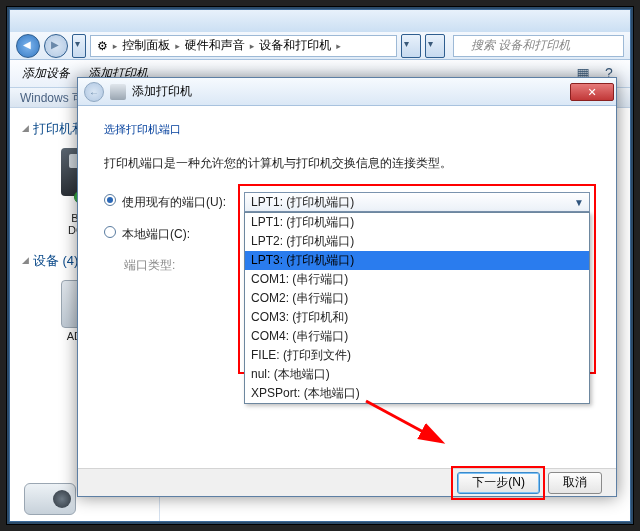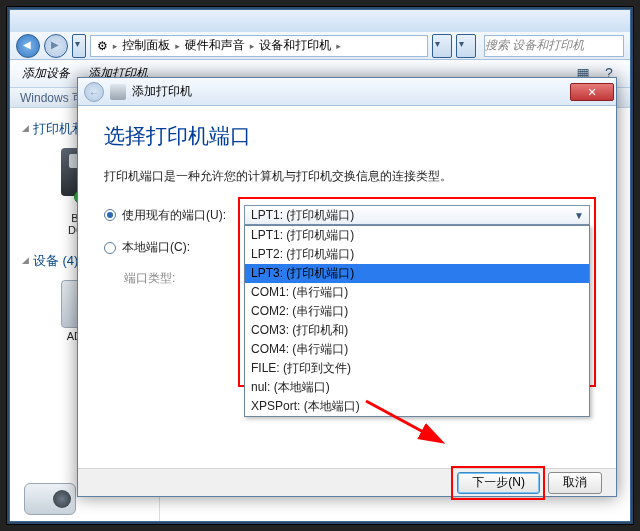--- a/index.html
+++ b/index.html
@@ -12,21 +12,21 @@
   .nav { height: 28px; background: linear-gradient(#f4f8fd,#e1ecf8); display: flex; align-items: center; padding: 0 6px; gap: 4px; border-bottom: 1px solid #a8c2de; }
   .navbtn { width: 24px; height: 24px; border-radius: 50%; background: radial-gradient(#7fb7f0,#3477c0); border: 1px solid #2f5e8f; position: relative; }
   .navbtn.fwd { background: radial-gradient(#d9e6f4,#b0c7e2); }
   .navbtn.small { width: 14px; border-radius: 2px; background: linear-gradient(#e8f1fb,#c7daef); }
   .navbtn::after { content: "◀"; color: #fff; font-size: 10px; position: absolute; left: 6px; top: 4px; }
   .navbtn.fwd::after { content: "▶"; color: #6a89aa; }
   .navbtn.small::after { content: "▾"; color: #3a5a7a; left: 2px; top: 3px; }
   .address { flex: 1; height: 22px; background: #fff; border: 1px solid #9db9d6; display: flex; align-items: center; font-size: 12px; color: #000; padding-left: 4px; }
   .address .seg { padding: 0 2px; }
   .address .tri { color: #666; font-size: 9px; padding: 0 3px; }
-  .search { width: 140px; height: 22px; background: #fff; border: 1px solid #9db9d6; margin-left: 4px; display: flex; align-items: center; font-size: 12px; color: #888; padding-left: 0; font-style: italic; }
+  .search { width: 171px; height: 22px; background: #fff; border: 1px solid #9db9d6; margin-left: 4px; display: flex; align-items: center; font-size: 12px; color: #888; padding-left: 17px; font-style: italic; }
   .menubar { height: 28px; background: linear-gradient(#fcfdff,#eaf1fa); display: flex; align-items: center; gap: 18px; font-size: 12px; padding: 0 12px; border-bottom: 1px solid #bcd1e7; justify-content: space-between; }
   .menubar .left { display: flex; gap: 18px; font-style: italic; }
   .menubar .right { display: flex; gap: 8px; align-items: center; }
   .icnbtn { width: 18px; height: 18px; color: #3a5a7a; font-size: 14px; text-align: center; }
   .catbar { height: 20px; background: linear-gradient(#f1f6fc,#d9e4f0); font-size: 12px; padding: 2px 10px; color: #4a6282; border-bottom: 1px solid #c2d3e6; }
   .content { display: flex; height: calc(100% - 98px); }
   .sidebar { width: 150px; border-right: 1px solid #d4e0ee; padding: 10px 4px; font-size: 12px; background: #fff; }
   .sidebar .head { color: #0b4a8a; font-size: 13px; padding: 2px 8px; }
   .sidebar .tri2 { float: left; font-size: 9px; color: #888; margin-right: 4px; margin-top: 3px; }
   .devitem { margin: 8px 8px 14px 8px; text-align: center; font-size: 11px; color: #222; }
@@ -39,24 +39,24 @@
 
   
   .dialog { position: absolute; left: 70px; top: 70px; width: 540px; height: 420px; background: #fff; border: 1px solid #5d7fa4; box-shadow: 0 0 16px rgba(0,0,0,0.45); }
   .dlg-title { height: 28px; background: linear-gradient(#f6fafe,#dbe8f6); display: flex; align-items: center; justify-content: space-between; padding: 0 2px 0 6px; font-size: 12px; border-bottom: 1px solid #a8c2de; }
   .dlg-title .left { display: flex; align-items: center; gap: 6px; }
   .dlg-back { width: 20px; height: 20px; border-radius: 50%; background: radial-gradient(#d9e6f4,#b0c7e2); border: 1px solid #8fa8c2; color: #6a89aa; font-size: 10px; text-align: center; line-height: 18px; }
   .dlg-picon { width: 16px; height: 16px; background: linear-gradient(#e0e6ec,#9aa6b2); border-radius: 2px; }
   .dlg-close { width: 44px; height: 18px; background: linear-gradient(#e67a7a,#c13838); border: 1px solid #8a2020; color: #fff; font-size: 11px; text-align: center; border-radius: 2px; line-height: 16px; }
 
   .dlg-body { padding: 16px 26px 0 26px; font-size: 12px; color: #222; }
-  .dlg-h { color: #003e9c; font-size: 21px; margin-bottom: 18px; }
+  .dlg-h { color: #003e9c; font-size: 11px; margin-bottom: 18px; }
   .dlg-desc { font-size: 12px; margin-bottom: 20px; }
   .opt-row { display: flex; align-items: center; margin-bottom: 14px; }
-  .opt-row label { display: flex; align-items: center; gap: 6px; width: 140px; }
+  .opt-row label { display: flex; gap: 6px; width: 140px; }
   .radio { width: 12px; height: 12px; border: 1px solid #5a7ca0; border-radius: 50%; background: #fff; position: relative; }
   .radio.sel::after { content:""; position:absolute; left:2px; top:2px; width:6px; height:6px; border-radius:50%; background:#2a67b6; }
   .combo-wrap { position: relative; flex: 1; }
   .combo { height: 20px; border: 1px solid #7a93ae; background: linear-gradient(#fefeff,#ebf1f8); display:flex; align-items:center; justify-content:space-between; padding: 0 2px 0 6px; font-size: 12px; }
   .combo .arrow { width: 16px; text-align: center; color: #30557e; font-size: 10px; }
   .annot-red1 { position: absolute; border: 2px solid #ff0000; pointer-events: none; }
   .list { position: absolute; top: 20px; left: 0; right: 0; border: 1px solid #6d879f; background: #fff; font-size: 12px; box-shadow: 2px 2px 4px rgba(0,0,0,0.25); }
   .list .item { padding: 1px 6px; }
   .list .item.sel { background: #2a7cee; color: #000000; }
   .label2 { width: 140px; padding-left: 20px; color: #888; }

